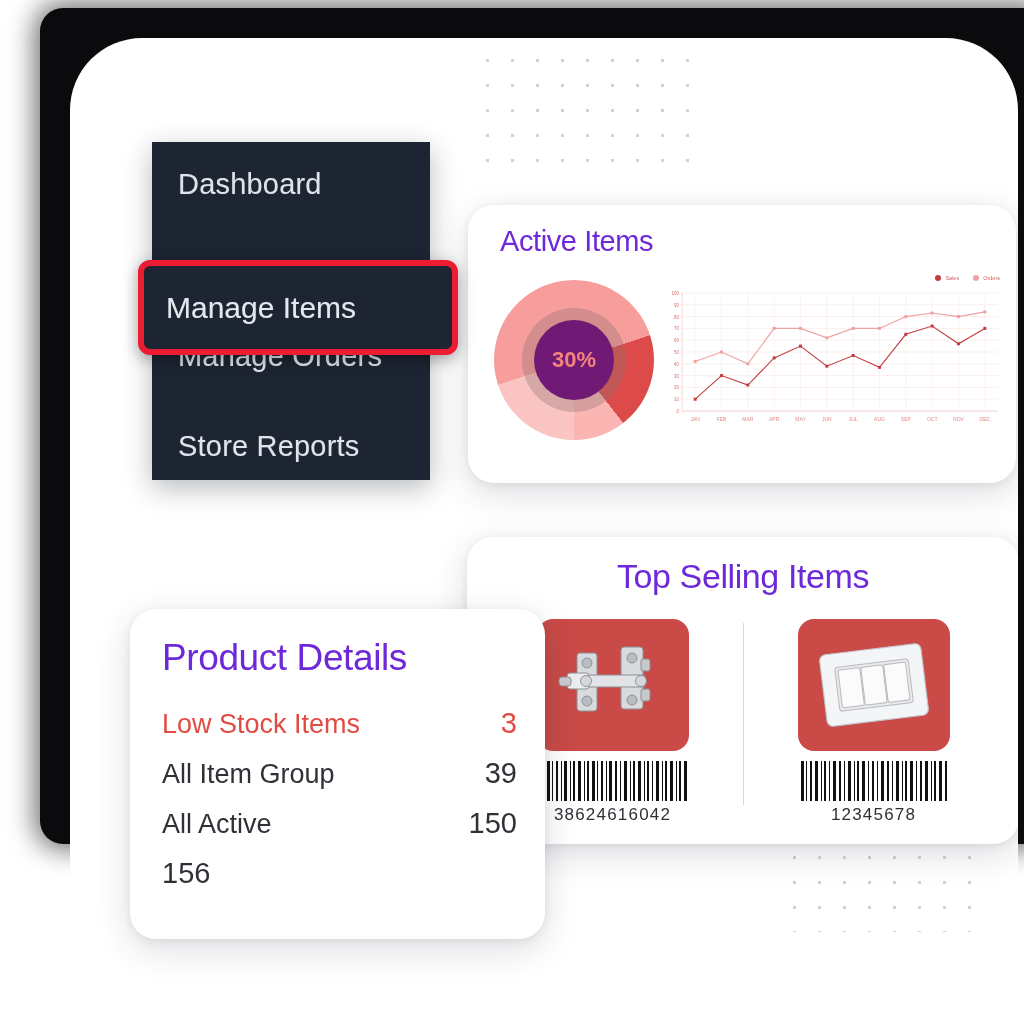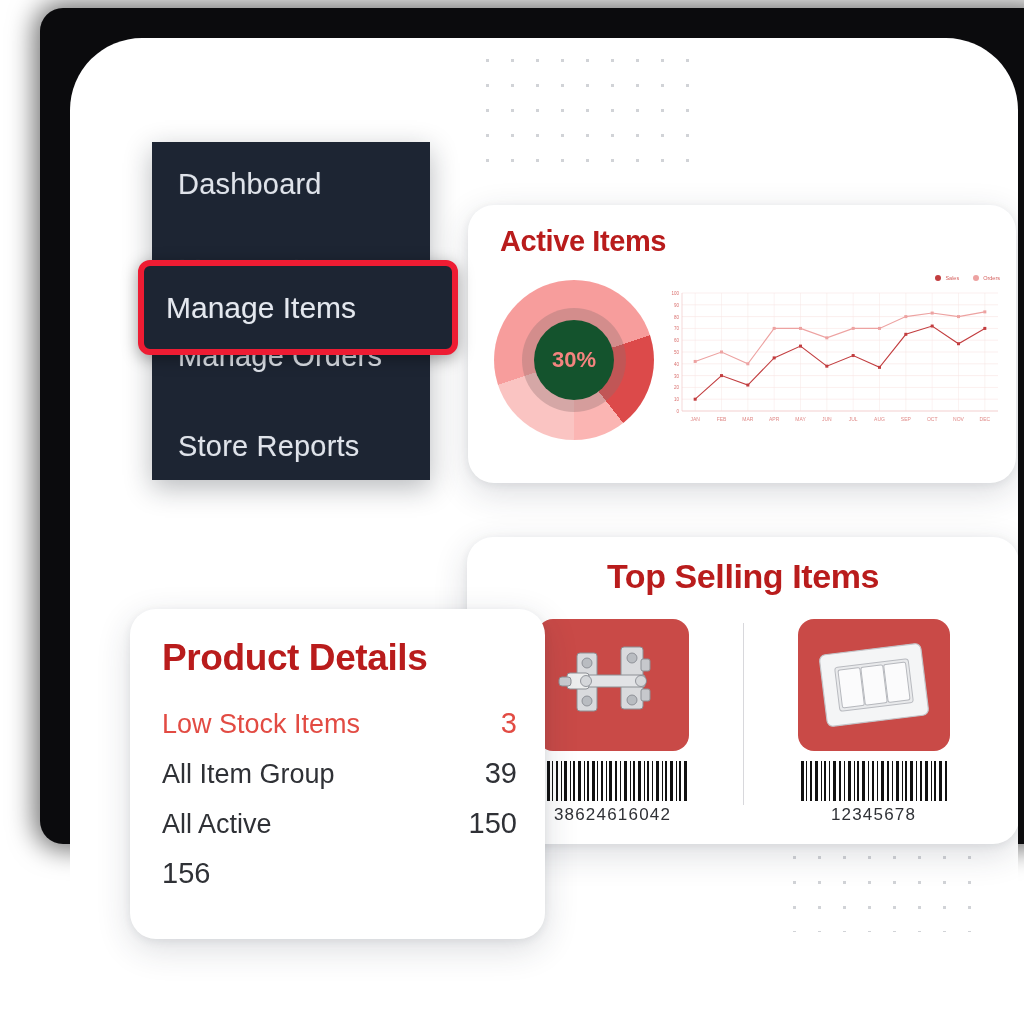--- a/index.html
+++ b/index.html
@@ -85,22 +85,22 @@
   }
 
   
   .card {
     position: absolute;
     background: #ffffff;
     border-radius: 26px;
     box-shadow: 0 10px 34px rgba(40,45,60,.16), 0 2px 8px rgba(40,45,60,.08);
   }
   .card-title {
-    color: #b91c1c;
-    font-weight: bold;
+    color: #6d28d9;
+    font-weight: normal;
     letter-spacing: -.4px;
   }
 
   
   #card-active-items { left: 398px; top: 167px; width: 548px; height: 278px; }
   #active-items-title { position: absolute; left: 32px; top: 20px; font-size: 29px; }
 
   #donut-wrap { position: absolute; left: 16px; top: 70px; width: 180px; height: 175px; }
   #donut-outer {
     position: absolute; left: 10px; top: 5px;
@@ -113,21 +113,21 @@
       #fbb5b3 322deg 360deg);
   }
   #donut-inner-ring {
     position: absolute; left: 38px; top: 33px;
     width: 104px; height: 104px; border-radius: 50%;
     background: rgba(140,110,110,.34);
   }
   #donut-hole {
     position: absolute; left: 50px; top: 45px;
     width: 80px; height: 80px; border-radius: 50%;
-    background: #14532d;
+    background: #701a75;
     display: flex; align-items: center; justify-content: center;
   }
   #donut-value { color: #f4847f; font-size: 22px; font-weight: bold; }
 
   
   #line-chart { position: absolute; left: 196px; top: 78px; width: 340px; height: 152px; }
   #chart-legend {
     position: absolute; right: 4px; top: -8px;
     display: flex; gap: 14px; align-items: center;
   }

